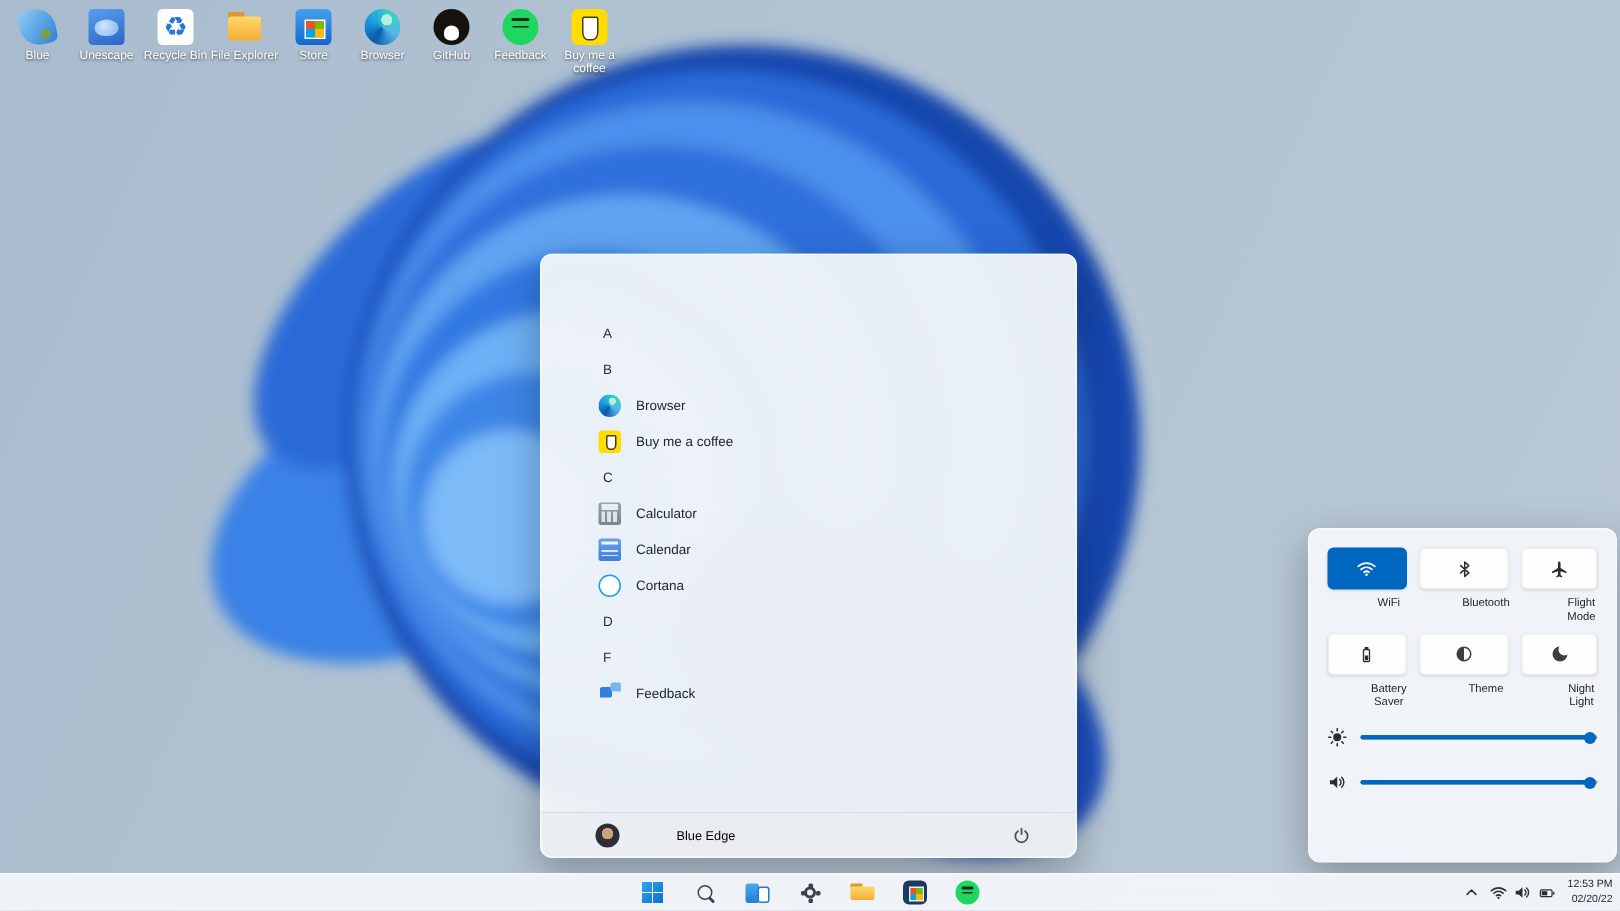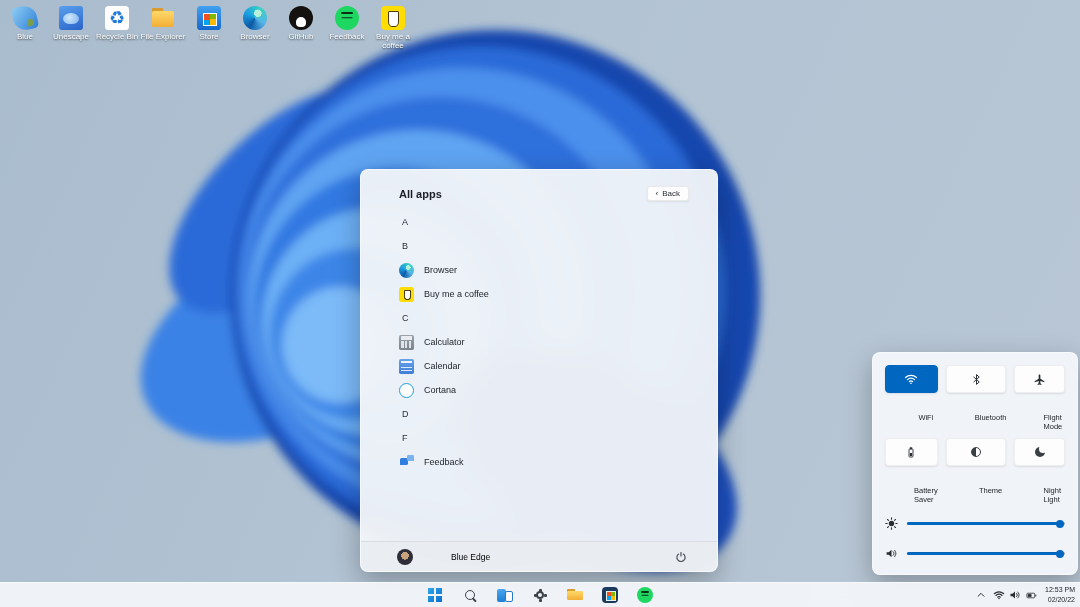--- a/index.html
+++ b/index.html
@@ -105,21 +105,21 @@
   .qs { position:absolute; left:872px; top:352px; width:206px; height:223px; z-index:3;
     background:rgba(243,245,248,.96); border:1px solid rgba(255,255,255,.55); border-radius:8px;
     box-shadow:0 10px 28px rgba(0,0,0,.28); backdrop-filter:blur(14px);
     padding:12px 12px 0 12px; display:flex; flex-direction:column; }
   .qs-grid { display:grid; grid-template-columns:repeat(3,1fr); column-gap:8px; row-gap:7px; }
   .qs-cell { display:flex; flex-direction:column; align-items:center; }
   .qs-tile { width:100%; height:28px; background:#fdfdfd; border:1px solid rgba(0,0,0,.06);
     border-radius:4px; box-shadow:0 1px 2px rgba(0,0,0,.1); display:flex; align-items:center;
     justify-content:center; color:#2a2e33; }
   .qs-tile.active { background:#0067c0; border-color:#0067c0; color:#fff; }
-  .qs-label { margin-top:20px; font-size:7.5px; color:#22262c; text-align:left;padding-left:29px; }
+  .qs-label { margin-top:4px; font-size:7.5px; color:#22262c; text-align:center;padding-left:29px; }
   .qs-sliders { margin-top:13px; display:flex; flex-direction:column; gap:17px; }
   .qs-slider { display:flex; align-items:center; gap:9px; }
   .qs-sl-icon { color:#2a2e33; display:flex; flex:none; }
   .track { position:relative; flex:1; height:3px; background:#9aa0a6; border-radius:2px; }
   .fill { position:relative; height:100%; background:#0067c0; border-radius:2px; width:50%; }
   .thumb { position:absolute; right:-4px; top:50%; transform:translateY(-50%);
     width:8px; height:8px; background:#0067c0; border-radius:50%; }
   .qs-bottom { margin-top:13px; border-top:1px solid rgba(0,0,0,.09); height:28px;
     display:flex; align-items:center; gap:6px; font-size:8px; color:#22262c; }
 
@@ -221,27 +221,20 @@
     <span class="dic i-spotify"></span>
     <span class="desk-label">Feedback</span>
   </div>
   <div class="desk-item">
     <span class="dic i-coffee"></span>
     <span class="desk-label">Buy me a coffee</span>
   </div>
 </div>
 
 <div class="start-menu">
-  <div class="sm-head">
-    <span class="sm-title">All apps</span>
-    <button class="sm-back">
-      <span>‹</span>
-      <span>Back</span>
-    </button>
-  </div>
   <div class="sm-list">
     <div class="sm-letter">A</div>
     <div class="sm-letter">B</div>
     <div class="sm-app">
       <span class="ic i-edge"></span>
       <span class="sm-app-label">Browser</span>
     </div>
     <div class="sm-app">
       <span class="ic i-coffee"></span>
       <span class="sm-app-label">Buy me a coffee</span>

